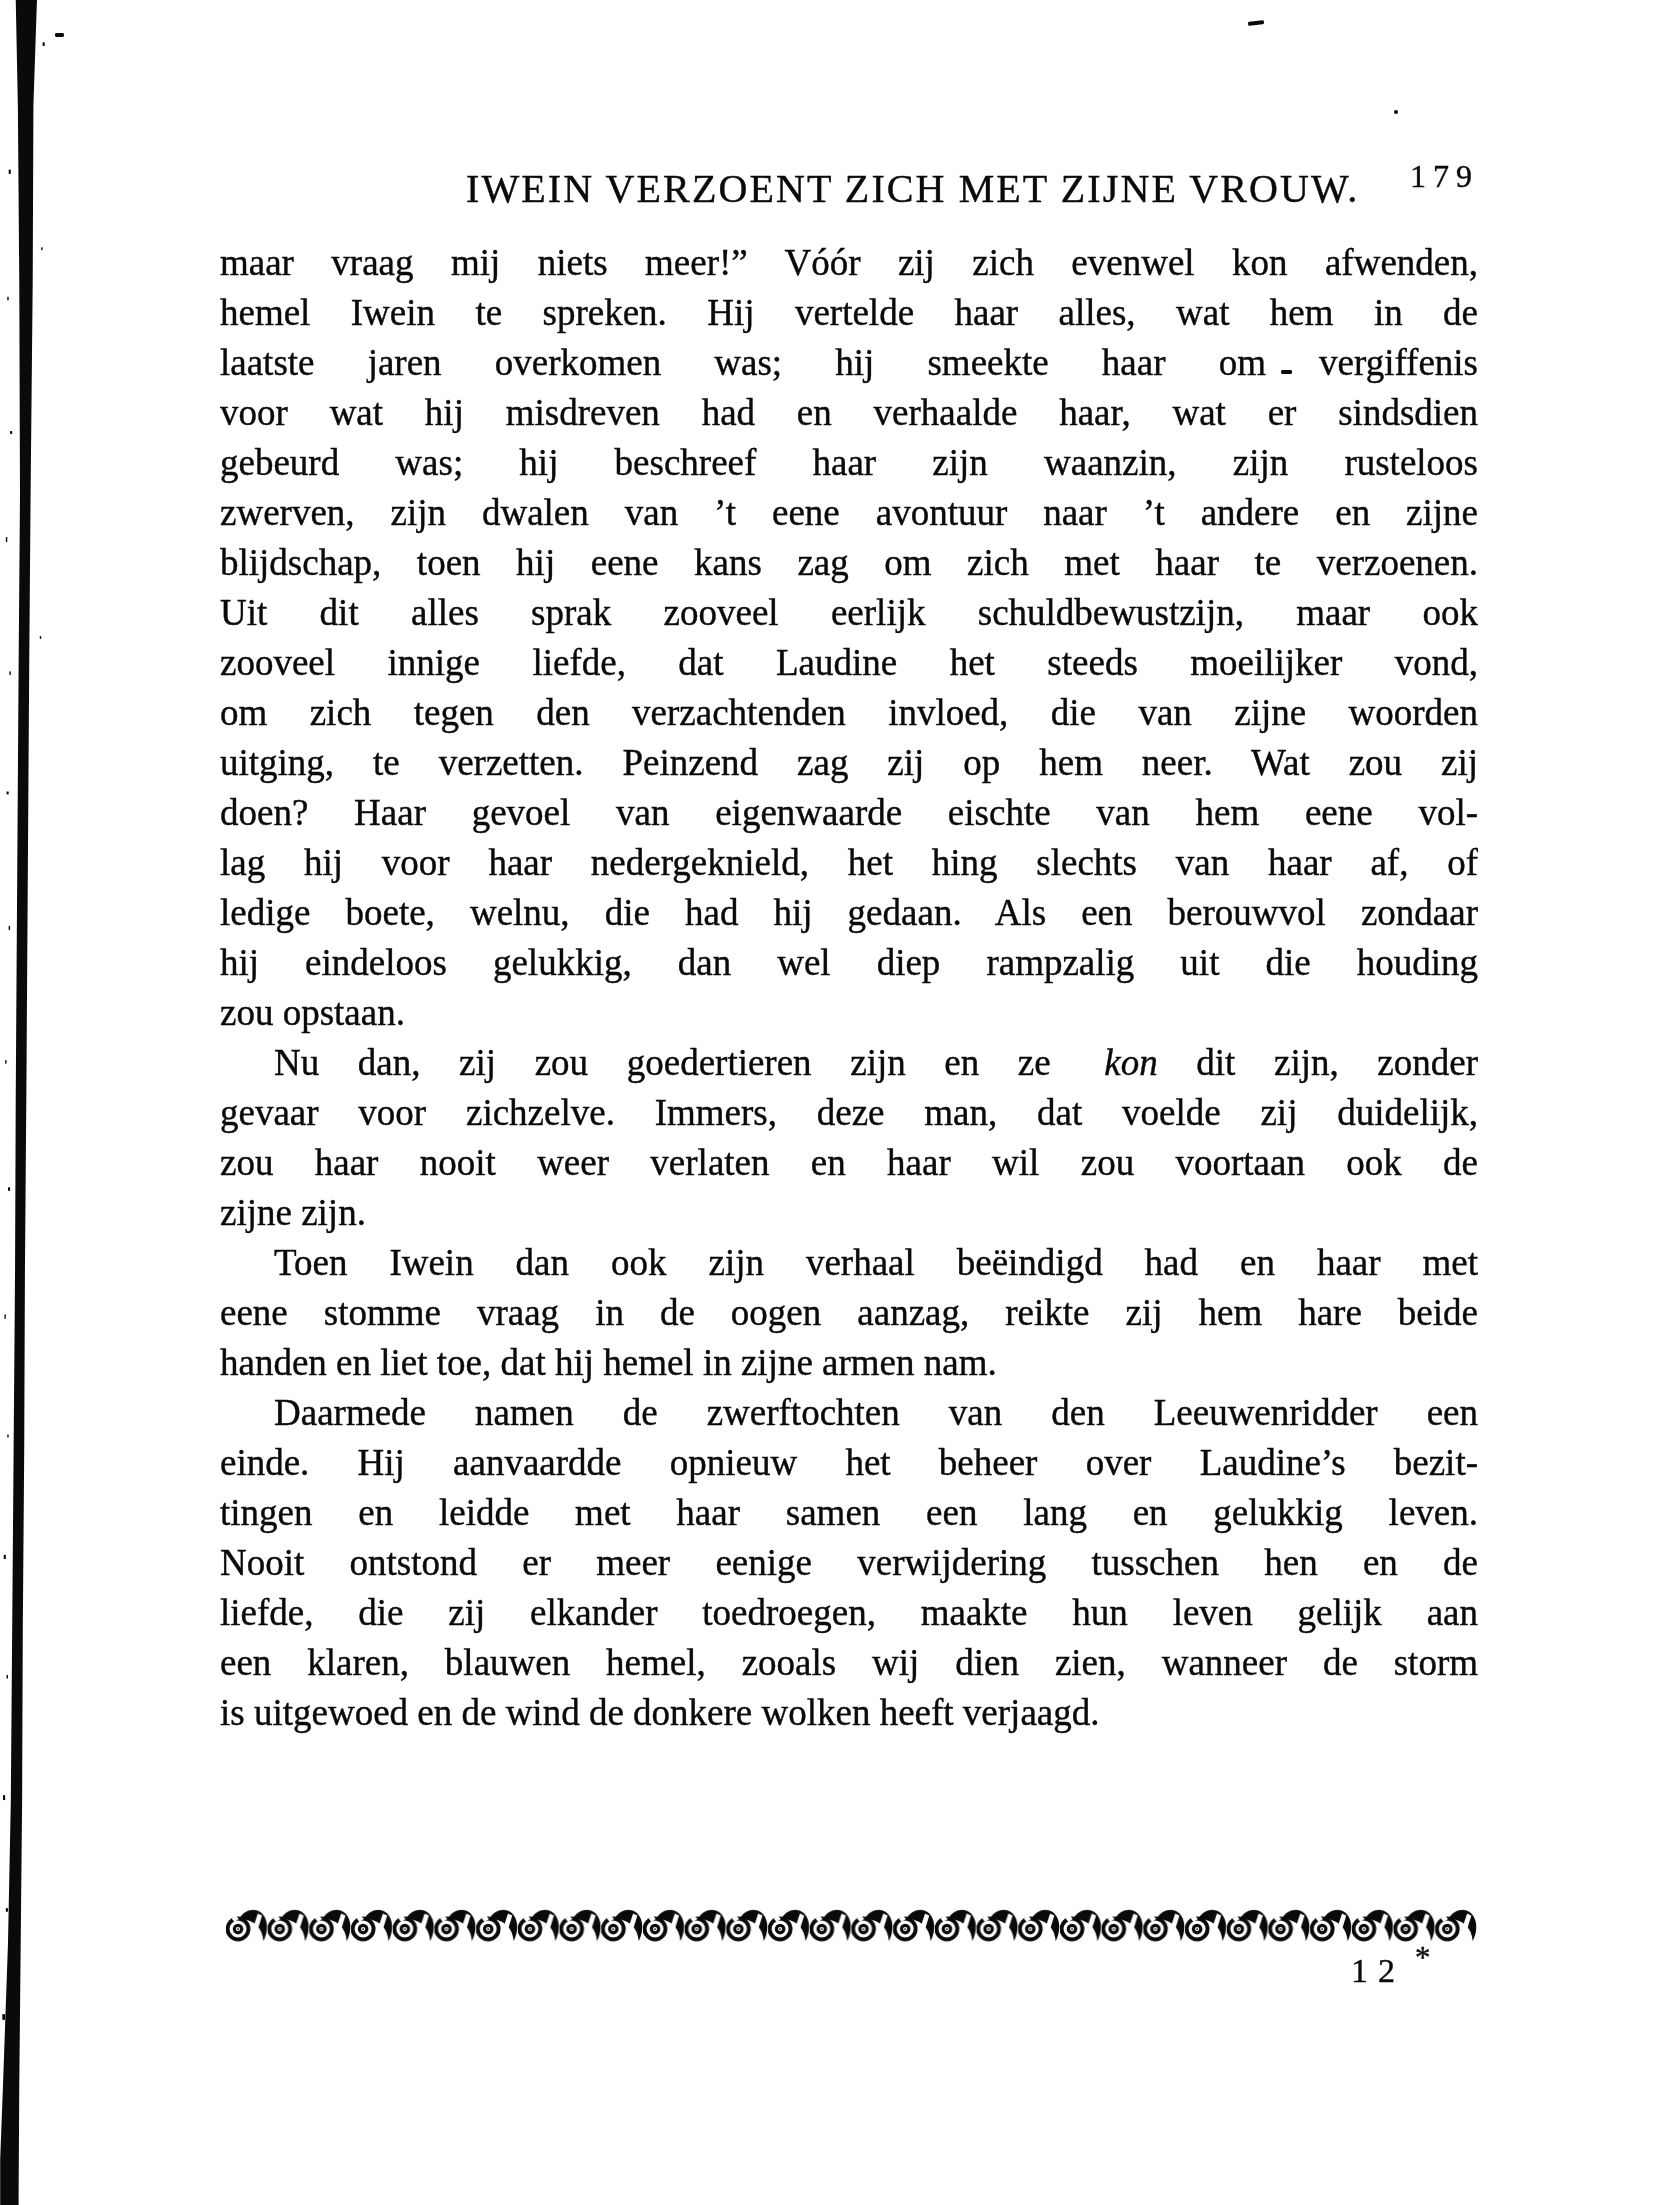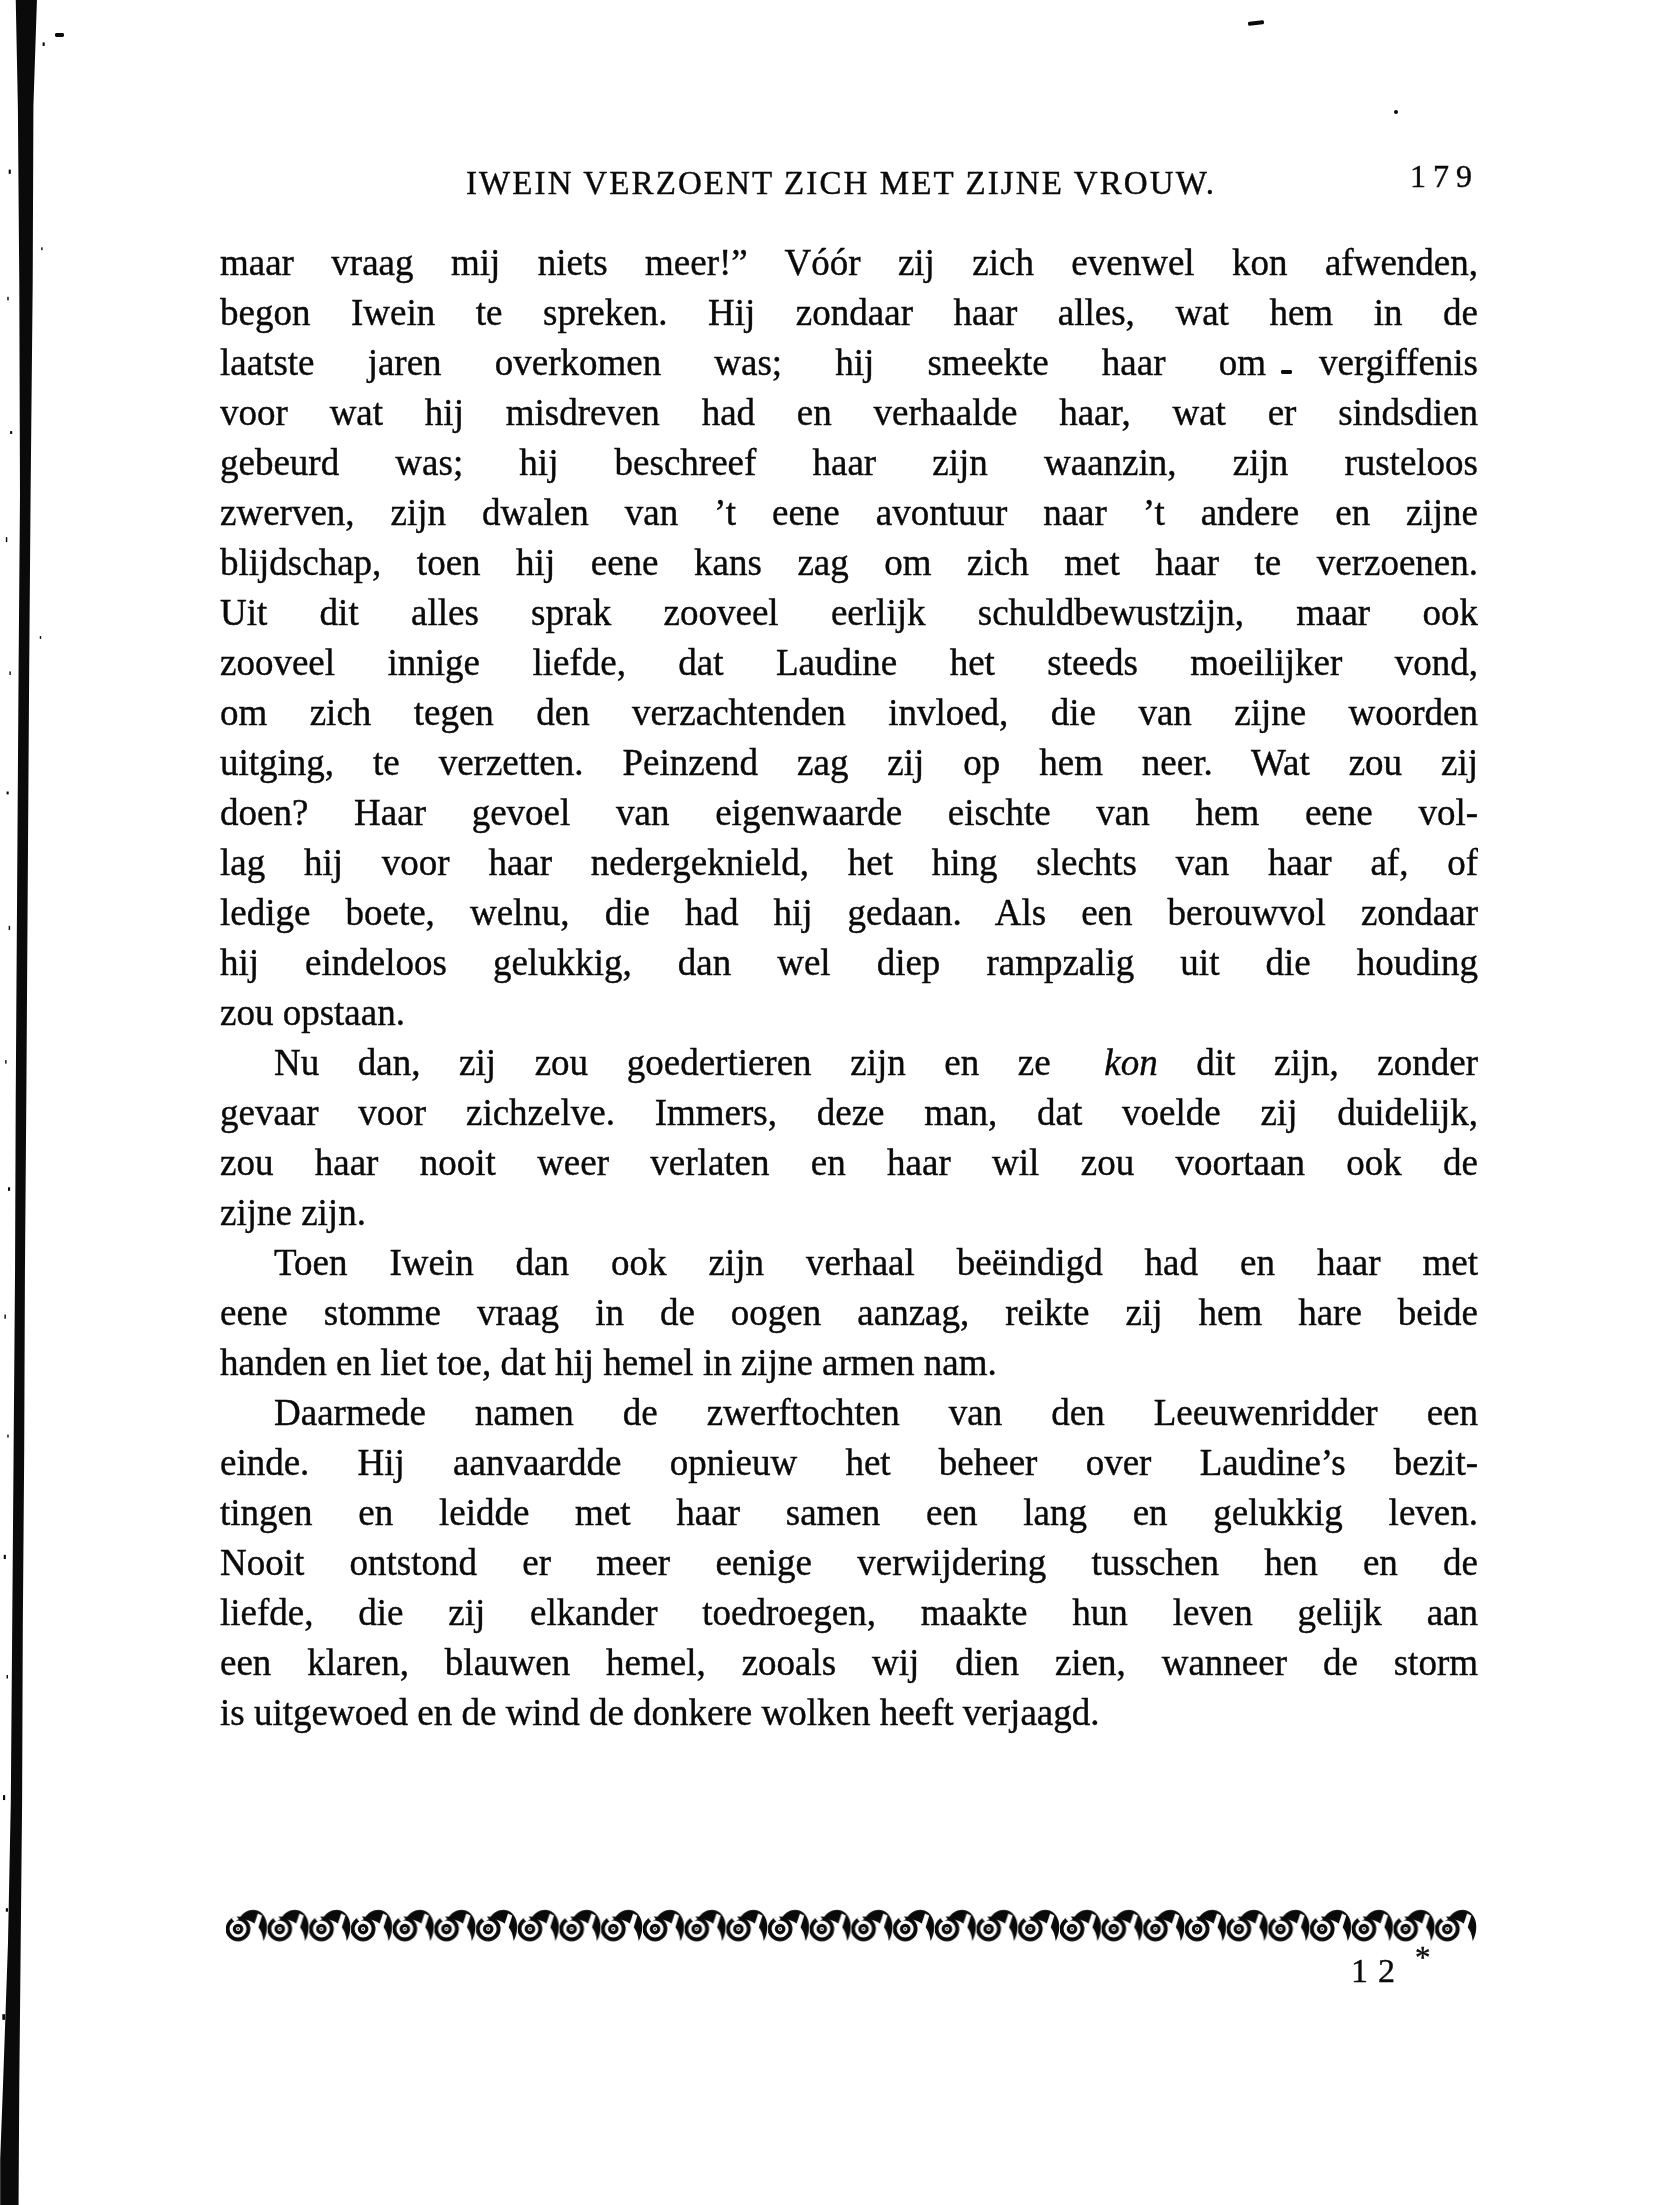--- a/index.html
+++ b/index.html
@@ -9,21 +9,21 @@
     position: relative;
     overflow: hidden;
     font-family: "Liberation Serif", "DejaVu Serif", serif;
     color: #0a0a0a;
   }
   .page { position: absolute; inset: 0; }
 
   
   .running-title {
     position: absolute; left: 466px; top: 165px;
-    font-size: 33px; letter-spacing: 2.1px;
+    font-size: 40px; letter-spacing: 2.1px;
     white-space: nowrap;
     -webkit-text-stroke: 0.4px #0a0a0a;
   }
   .page-number {
     position: absolute; right: 196px; top: 158px;
     font-size: 32px; letter-spacing: 7px;
     -webkit-text-stroke: 0.4px #0a0a0a;
   }
 
   
@@ -114,21 +114,21 @@
   <div class="speck d3"></div>
   <div class="speck d4"></div>
 
   <div class="running-title">IWEIN VERZOENT ZICH MET ZIJNE VROUW.</div>
   <div class="page-number">179</div>
 
   <div class="text-column">
 
     <section class="para">
       <div class="line">maar vraag mij niets meer!” Vóór zij zich evenwel kon afwenden,</div>
-      <div class="line">begon Iwein te spreken. Hij zondaar haar alles, wat hem in de</div>
+      <div class="line">hemel Iwein te spreken. Hij vertelde haar alles, wat hem in de</div>
       <div class="line">laatste jaren overkomen was; hij smeekte haar om vergiffenis</div>
       <div class="line">voor wat hij misdreven had en verhaalde haar, wat er sindsdien</div>
       <div class="line">gebeurd was; hij beschreef haar zijn waanzin, zijn rusteloos</div>
       <div class="line">zwerven, zijn dwalen van ’t eene avontuur naar ’t andere en zijne</div>
       <div class="line">blijdschap, toen hij eene kans zag om zich met haar te verzoenen.</div>
       <div class="line">Uit dit alles sprak zooveel eerlijk schuldbewustzijn, maar ook</div>
       <div class="line">zooveel innige liefde, dat Laudine het steeds moeilijker vond,</div>
       <div class="line">om zich tegen den verzachtenden invloed, die van zijne woorden</div>
       <div class="line">uitging, te verzetten. Peinzend zag zij op hem neer. Wat zou zij</div>
       <div class="line">doen? Haar gevoel van eigenwaarde eischte van hem eene vol-</div>

